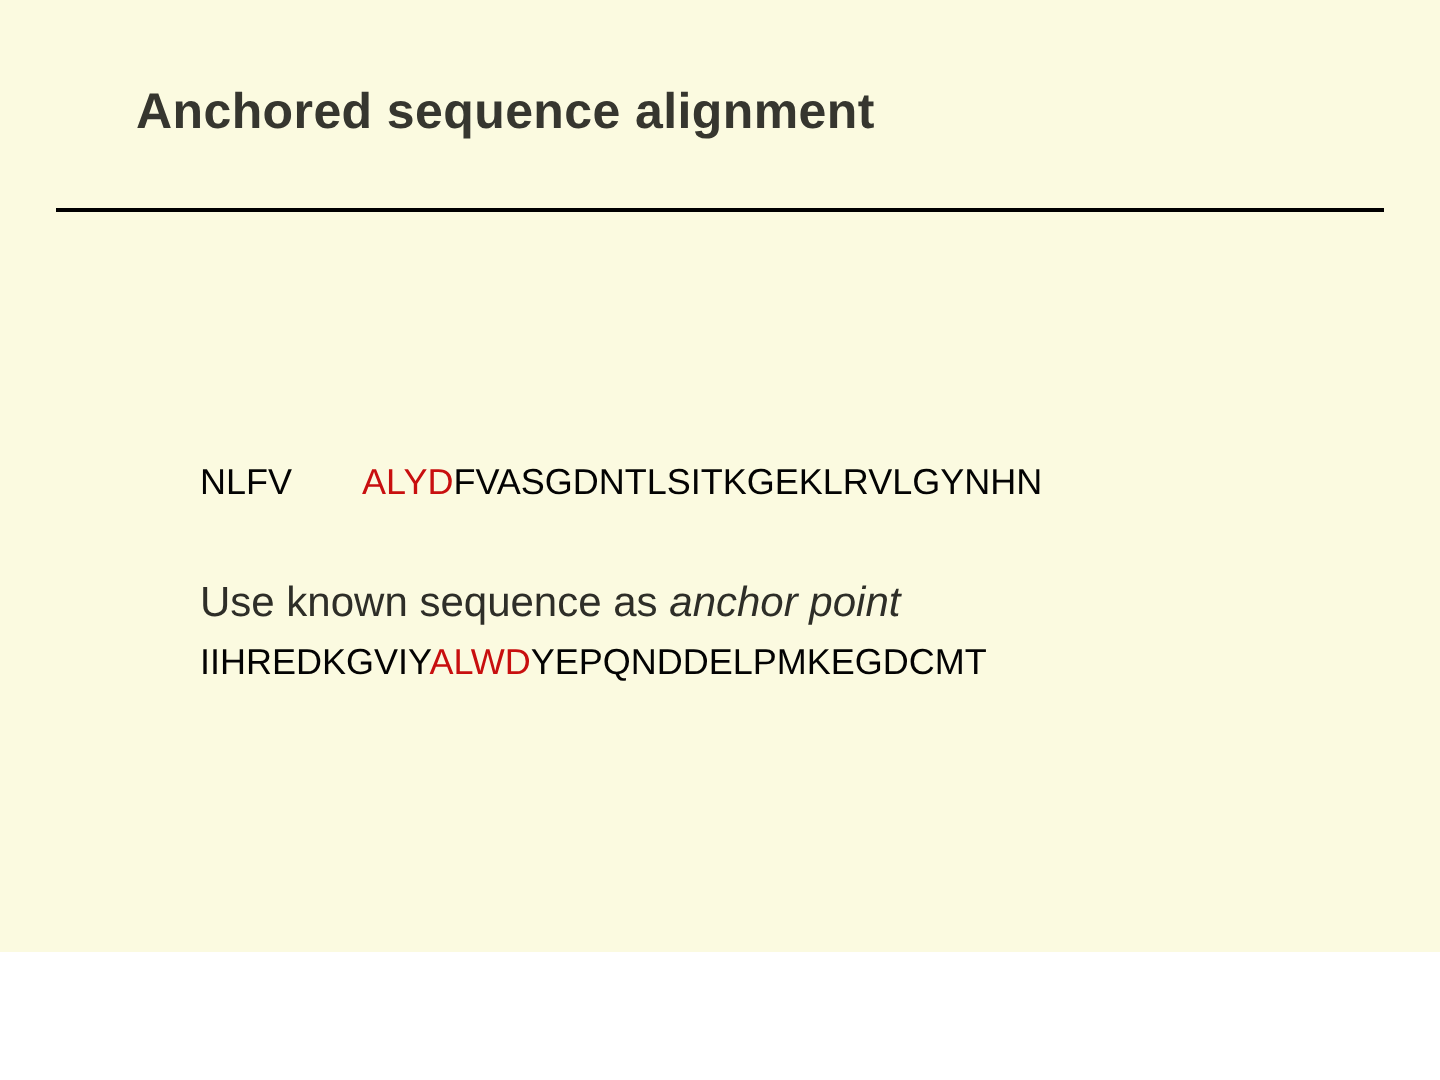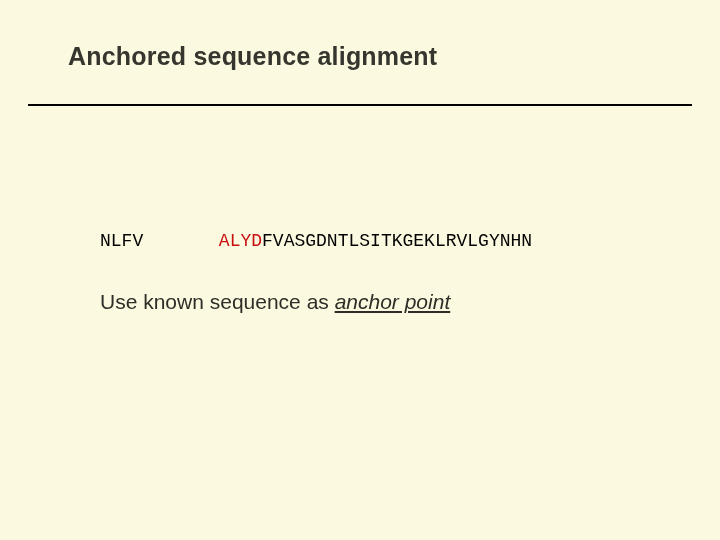--- a/index.html
+++ b/index.html
@@ -4,21 +4,21 @@
 <style>
   html, body {
     margin: 0;
     padding: 0;
     width: 720px;
     height: 540px;
     overflow: hidden;
   }
   .slide {
     width: 720px;
-    height: 540px;
+    height: 476px;
     background: #fbfae0;
     position: relative;
     font-family: Arial, Helvetica, sans-serif;
     box-sizing: border-box;
   }
   .title {
     position: absolute;
     top: 42px;
     left: 68px;
     font-size: 25px;
@@ -31,21 +31,21 @@
     top: 104px;
     left: 28px;
     width: 664px;
     height: 2px;
     background: #000;
   }
   .seq-block {
     position: absolute;
     top: 166px;
     left: 100px;
-    font-family: Liberation Mono, monospace;
+    font-family: Liberation Sans, sans-serif;
     font-size: 18px;
     line-height: 30px;
     color: #030303;
     white-space: pre;
   }
   .seq-line {
     display: block;
   }
   .anchor {
     color: #c80f0f;
@@ -55,33 +55,33 @@
   }
   .body-text {
     position: absolute;
     top: 290px;
     left: 100px;
     font-size: 21px;
     color: #2e2e28;
   }
   .body-text .italic {
     font-style: italic;
-    text-decoration: underline;
   }
 </style>
 </head>
 <body>
 
 <div class="slide">
 
   <div class="title">Anchored sequence alignment</div>
 
   <div class="rule"></div>
 
   <div class="seq-block">
     <span class="seq-line"><span>NLFV</span><span class="gap">       </span><span class="anchor">ALYD</span><span>FVASGDNTLSITKGEKLRVLGYNHN</span></span>
+    <span class="seq-line"><span>IIHREDKGVIY</span><span class="anchor">ALWD</span><span>YEPQNDDELPMKEGDCMT</span></span>
   </div>
 
   <div class="body-text">
     <span>Use known sequence as </span><span class="italic">anchor point</span>
   </div>
 
 </div>
 
 </body></html>

